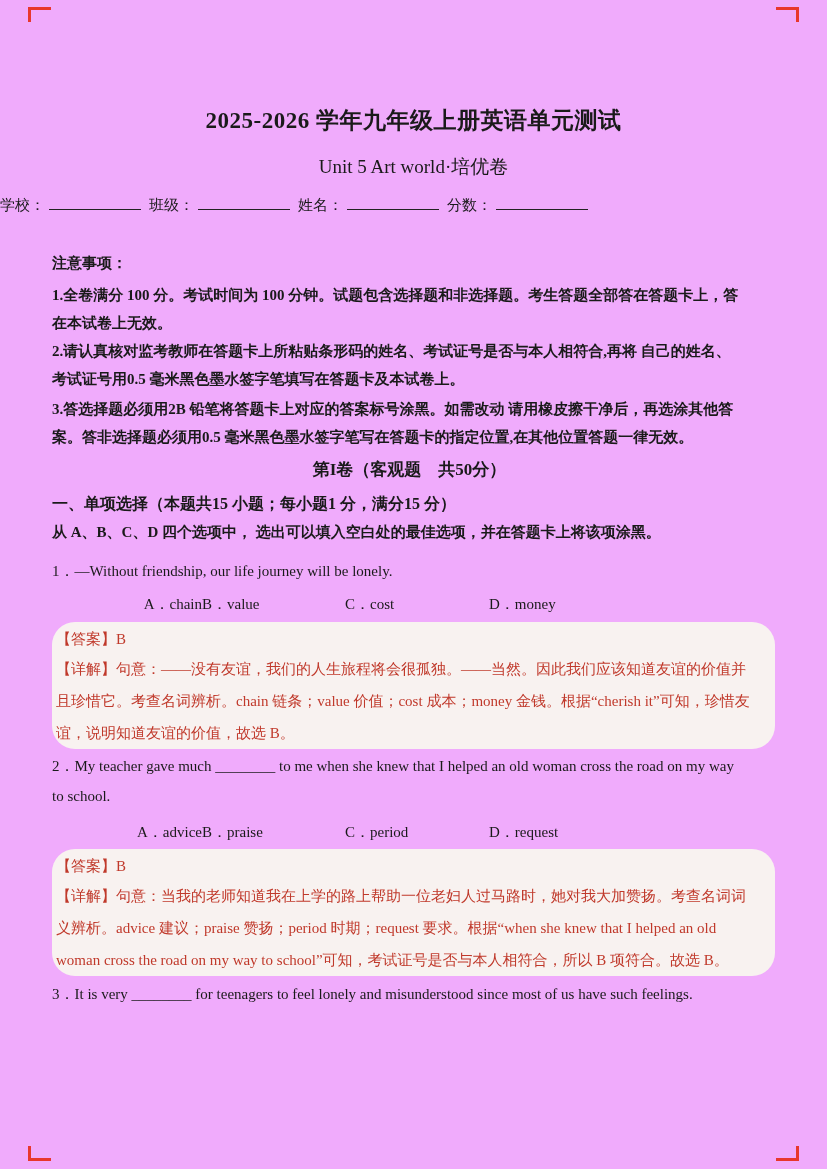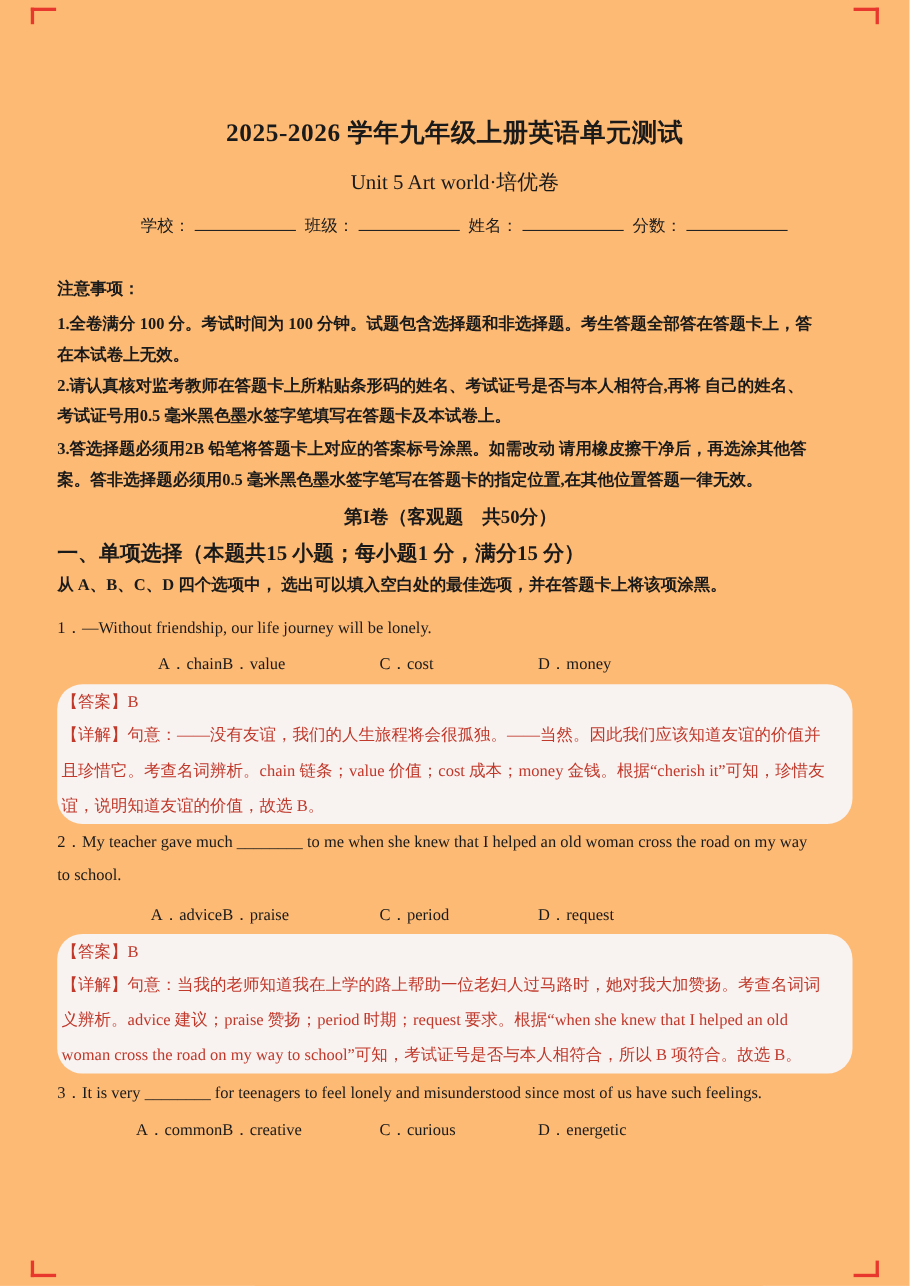--- a/index.html
+++ b/index.html
@@ -5,51 +5,51 @@
   :root{
     --red:#c0392b;
     --ansbg:#f8f2f0;
     --cmk:#e8372c;
     --ink:#1a1a1a;
   }
   html,body{margin:0;padding:0;background:#fff;}
   .page{
     position:relative;
     width:827px;height:1169px;
-    background:#fdba74;
+    background:#f0abfc;
     overflow:hidden;
     box-sizing:border-box;
     padding-top:106px;
     font-family:"Liberation Serif","DejaVu Serif",serif;
     color:var(--ink);
   }
   
   .cm{position:absolute;width:20px;height:12px;border:0 solid var(--cmk);}
   .cm.tl{left:28px;top:7px;border-top-width:3px;border-left-width:3px;}
   .cm.tr{right:28px;top:7px;border-top-width:3px;border-right-width:3px;}
   .cm.bl{left:28px;bottom:8px;border-bottom-width:3px;border-left-width:3px;}
   .cm.br{right:28px;bottom:8px;border-bottom-width:3px;border-right-width:3px;}
 
   .title{margin:0;font-size:23px;font-weight:700;text-align:center;line-height:30px;letter-spacing:.5px;}
   .subtitle{margin:18px 0 0;font-size:19px;font-weight:400;text-align:center;line-height:26px;}
 
-  .fields{margin-top:15px;padding-left:128px;font-size:15px;line-height:20px;height:20px;white-space:nowrap;}
+  .fields{margin-top:15px;font-size:15px;line-height:20px;height:20px;white-space:nowrap;}
   .field{margin-right:4px;}
   .blank{display:inline-block;width:92px;height:14px;border-bottom:1px solid #222;margin-right:8px;vertical-align:baseline;}
 
   .content{padding:0 60px 0 52px;margin-top:36px;}
   .notice-h{margin-top:9px;font-size:15px;font-weight:700;line-height:24px;}
   .np{font-size:15px;font-weight:700;}
   .np .ln{line-height:28px;white-space:nowrap;}
   .np1{margin-top:6px;font-family:Liberation Serif, serif;}
   .np2{margin-top:0;}
   .np3{margin-top:2px;}
 
   .section-h{margin-top:5px;font-size:17px;font-weight:700;text-align:center;line-height:28px;}
-  .part-h{margin-top:7px;font-size:19px;font-weight:700;line-height:26px;white-space:nowrap;}
+  .part-h{margin-top:7px;font-size:16px;font-weight:700;line-height:26px;white-space:nowrap;}
   .instr{margin-top:2px;font-size:15px;font-weight:700;line-height:26px;white-space:nowrap;}
 
   .q .ln{font-size:15px;line-height:30px;white-space:nowrap;}
   .q1{margin-top:11px;}
   .q2{margin-top:2px;}
   .q3{margin-top:3px;}
 
   .opts{font-size:15px;line-height:30px;padding-left:28px;white-space:nowrap;}
   .opts.m1{margin-top:3px;}
   .opts.m2{margin-top:6px;}
@@ -126,19 +126,16 @@
       <div class="ansblk m2">
         <div class="ansline"><span class="anslabel">【答案】</span><span>B</span></div>
         <div class="det">【详解】句意：当我的老师知道我在上学的路上帮助一位老妇人过马路时，她对我大加赞扬。考查名词词</div>
         <div class="det">义辨析。advice 建议；praise 赞扬；period 时期；request 要求。根据“when she knew that I helped an old</div>
         <div class="det">woman cross the road on my way to school”可知，考试证号是否与本人相符合，所以 B 项符合。故选 B。</div>
       </div>
     </section>
 
     <section class="q q3">
       <div class="ln">3．It is very ________ for teenagers to feel lonely and misunderstood since most of us have such feelings.</div>
-      <div class="opts m3">
-        <span class="opt c1">A．common</span><span class="opt c2">B．creative</span><span class="opt c3">C．curious</span><span class="opt">D．energetic</span>
-      </div>
     </section>
 
   </div>
 </div>
 
 </body></html>

